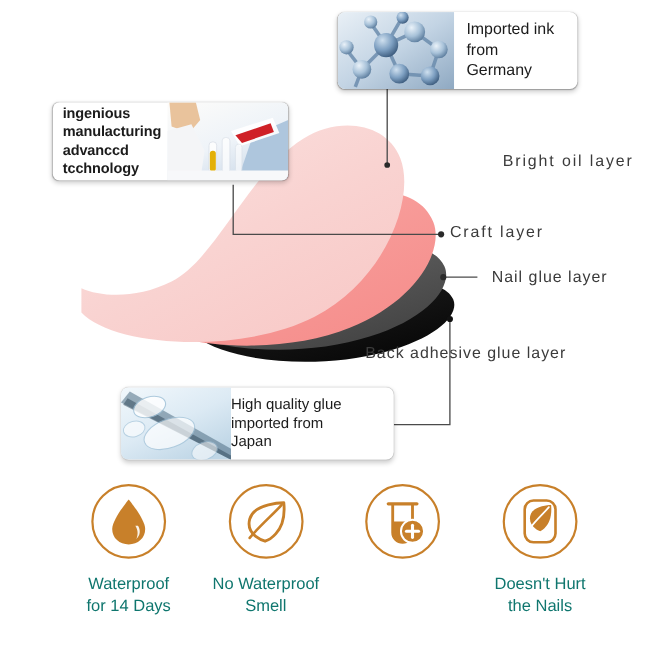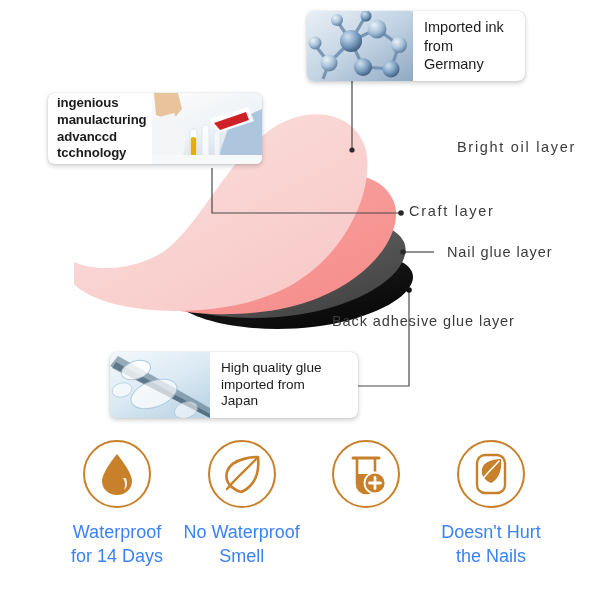--- a/index.html
+++ b/index.html
@@ -56,21 +56,21 @@
     font-size: 13.2px;
     font-weight: 700;
     padding-left: 9px;
     letter-spacing: -0.1px;
     line-height: 1.26;
   }
 
   
   #box-glue { left: 110px; top: 352px; width: 248px; height: 66px; }
   #box-glue .thumb { width: 100px; }
-  #box-glue .ctext { font-size: 13.6px; font-weight: 400; padding-left: 11px; line-height: 1.25; }
+  #box-glue .ctext { font-size: 13.6px; font-weight: 400; line-height: 1.25; }
 
   
   .thumb svg { display: block; width: 100%; height: 100%; }
 
   
   .layer-label {
     position: absolute;
     font-size: 14.5px;
     color: #3b3b3b;
     letter-spacing: 1.7px;
@@ -122,22 +122,22 @@
     border-radius: 50%;
     display: flex;
     align-items: center;
     justify-content: center;
     box-sizing: border-box;
   }
   .feature .ring svg { display: block; }
   .feature .fcap {
     margin-top: 13px;
     text-align: center;
-    font-size: 18px;
-    color: #3b82f6;
+    font-size: 15px;
+    color: #0f766e;
     line-height: 1.32;
     white-space: pre-line;
   }
 </style>
 </head>
 <body>
 
 <div id="stage">
 
   <div id="nail-stack">

